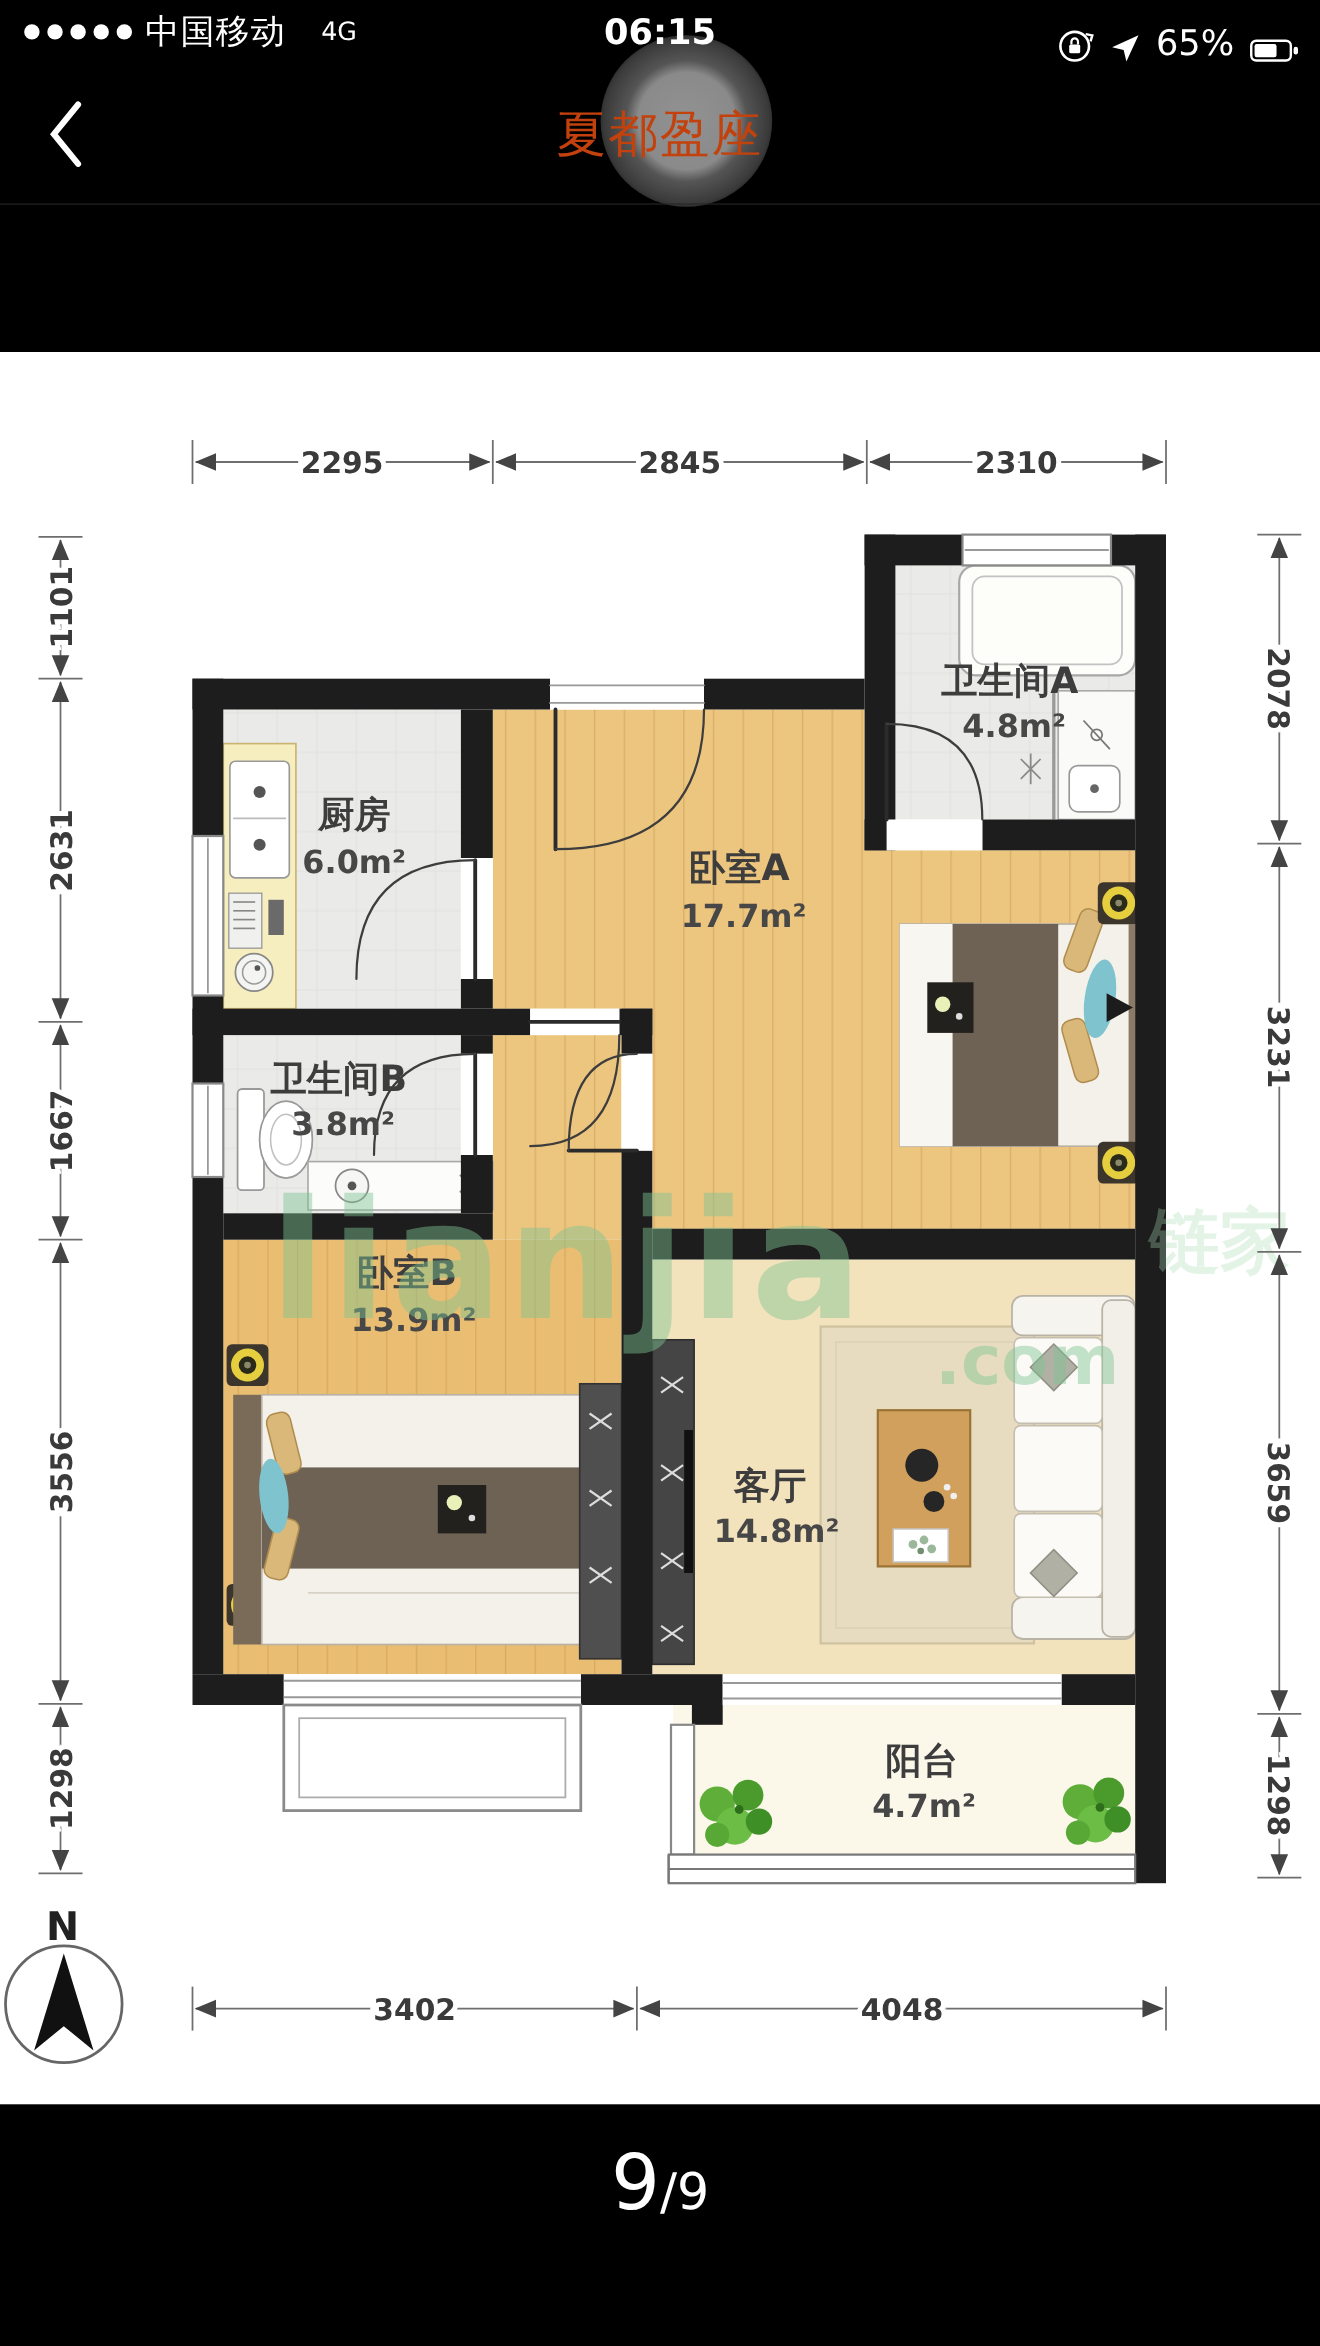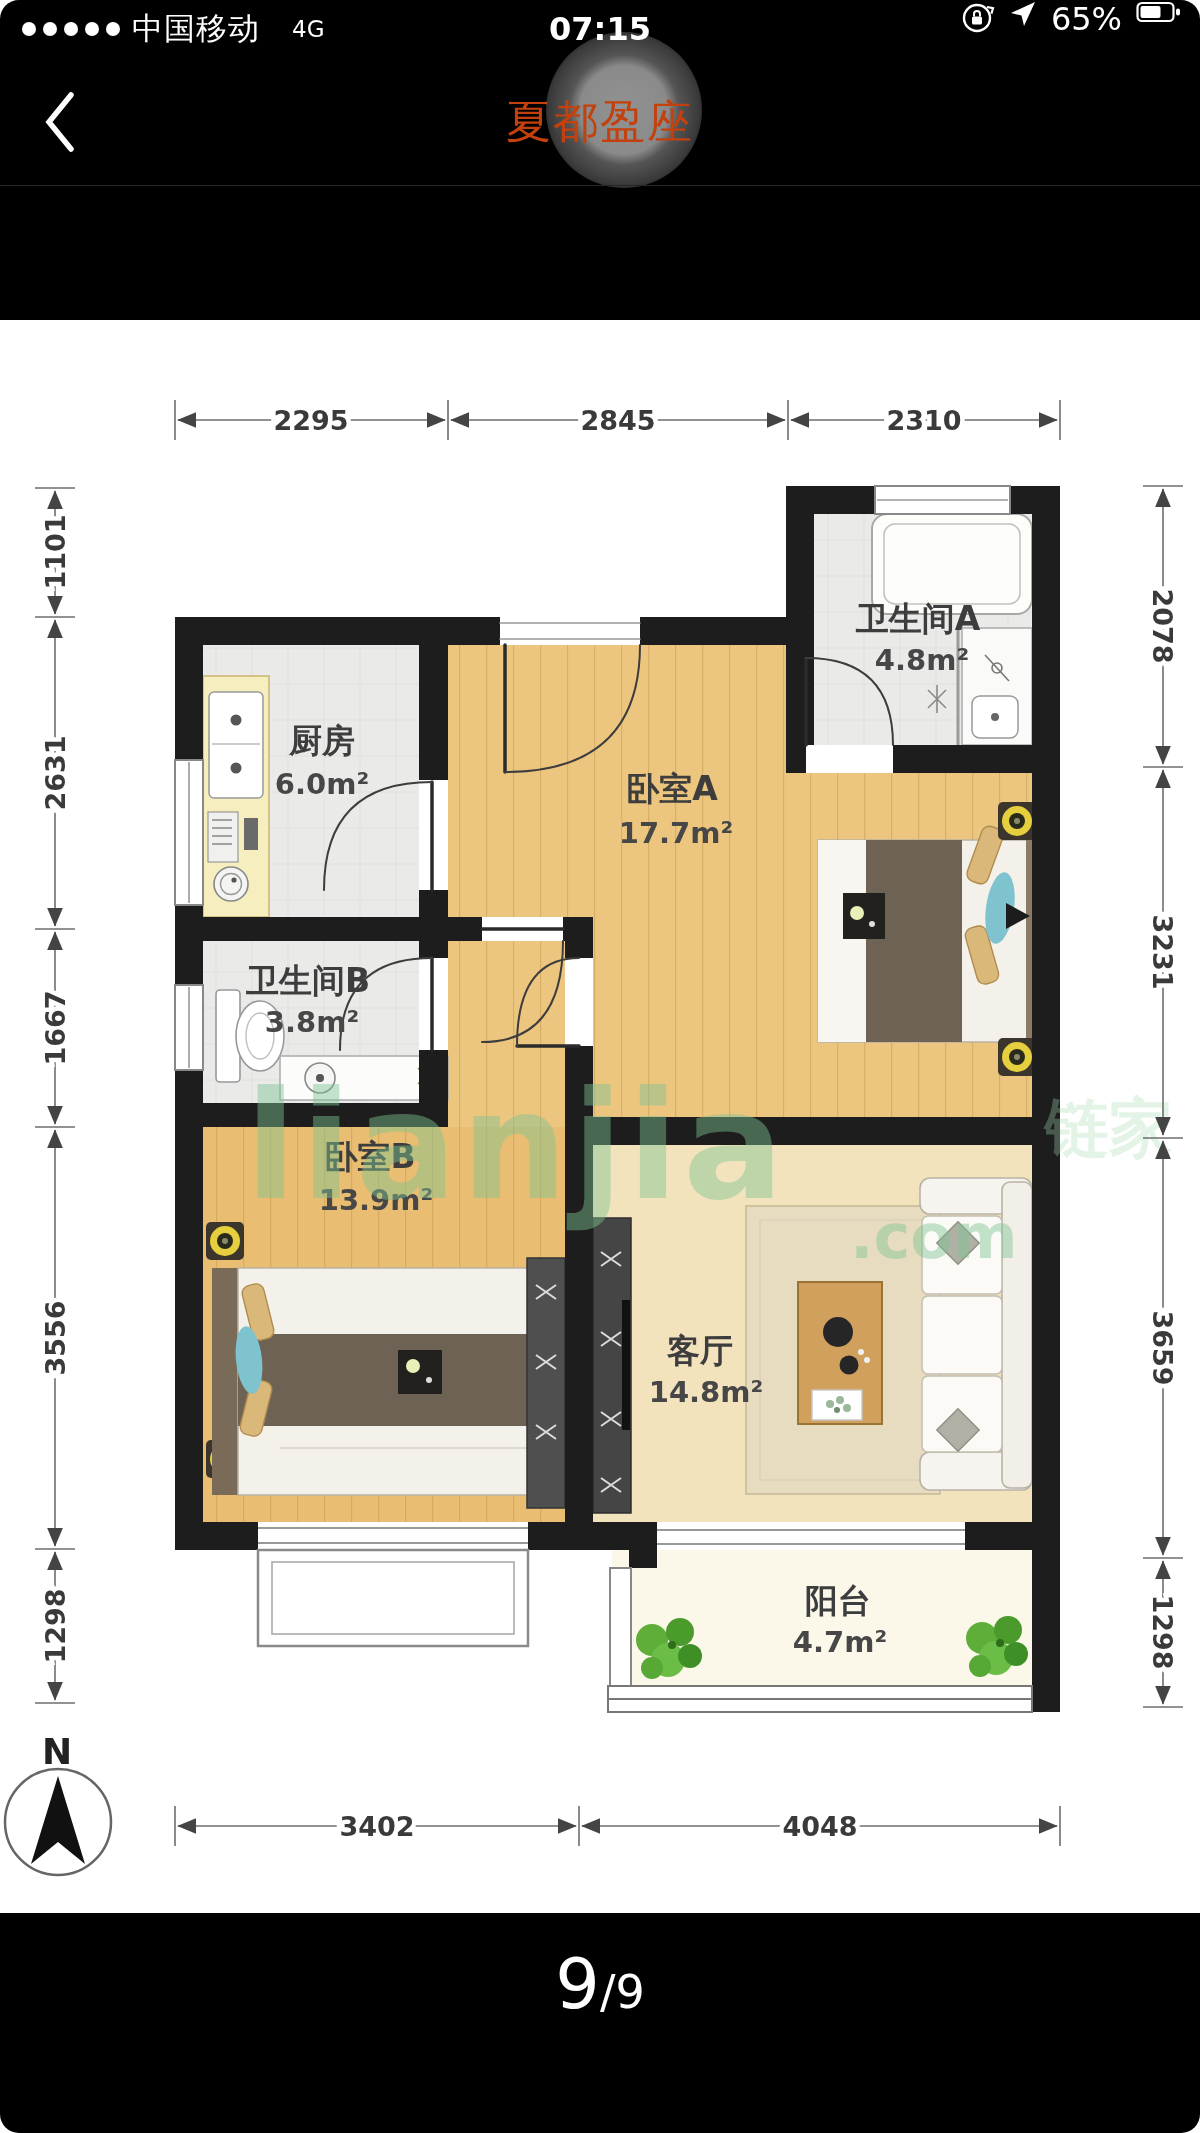--- a/index.html
+++ b/index.html
@@ -1,27 +1,27 @@
 <!DOCTYPE html>
 <html><head>
 <meta charset="utf-8">
 <style>
   html,body{margin:0;padding:0;background:#fff;}
   #stage{position:relative;width:1200px;height:2133px;overflow:hidden;
-         font-family:"DejaVu Sans",sans-serif;background:#fff;border-radius:19px;}
+         font-family:"DejaVu Sans",sans-serif;background:#fff;}
   
   #topbars{position:absolute;left:0;top:0;width:1200px;height:320px;background:#000;}
   #statusbar{position:absolute;left:0;top:0;width:1200px;height:58px;
              display:flex;align-items:center;color:#fff;z-index:6;}
   .sig-dots{display:flex;gap:7px;margin-left:22px;}
   .sig-dots i{width:14px;height:14px;border-radius:50%;background:#fff;display:block;}
   .carrier{font-size:31px;margin-left:12px;letter-spacing:1px;}
   .net{font-size:23px;margin-left:32px;}
   .sb-time{position:absolute;left:0;right:0;text-align:center;font-size:32px;font-weight:600;}
-  .sb-right{position:absolute;right:18px;top:0;height:58px;display:flex;align-items:flex-start;gap:14px;}
+  .sb-right{position:absolute;right:18px;top:0;height:58px;display:flex;align-items:flex-end;gap:14px;}
   .sb-batt-txt{font-size:32px;}
   
   #blob{position:absolute;left:546px;top:32px;width:156px;height:156px;border-radius:50%;z-index:4;
         background:radial-gradient(circle,#929292 0%,#8a8a8a 40%,#555 50%,#3a3a3a 68%,
                    rgba(22,22,22,.65) 80%,rgba(0,0,0,0) 87%);}
   #navbar{position:absolute;left:0;top:58px;width:1200px;height:127px;z-index:6;}
   #back-btn{position:absolute;left:40px;top:32px;width:40px;height:64px;cursor:pointer;}
   #nav-title{position:absolute;left:0;right:0;top:0;height:127px;display:flex;align-items:center;
              justify-content:center;color:#c2410c;font-size:45px;font-weight:500;letter-spacing:2px;}
   #nav-hairline{position:absolute;left:0;top:185px;width:1200px;height:1px;background:#262626;z-index:7;}
@@ -56,21 +56,21 @@
     <div id="statusbar">
       <div class="sig-dots">
         <i></i>
           <i></i>
           <i></i>
           <i></i>
           <i></i>
       </div>
       <span class="carrier">中国移动</span>
       <span class="net">4G</span>
-      <div class="sb-time">07:15</div>
+      <div class="sb-time">06:15</div>
       <div class="sb-right">
         <svg width="34" height="34" viewBox="0 0 34 34">
           <circle cx="16" cy="18" r="13" fill="none" stroke="#fff" stroke-width="2.4"></circle>
           <rect x="11" y="16.5" width="10" height="8" rx="1.5" fill="#fff"></rect>
           <path d="M13,16.5 v-2.6 a3,3 0 0 1 6,0 v2.6" fill="none" stroke="#fff" stroke-width="2"></path>
           <path d="M26,7 l6,1.2 -1.6,5.4" fill="none" stroke="#fff" stroke-width="2.2"></path>
         </svg>
         <svg width="28" height="28" viewBox="0 0 28 28">
           <path d="M26,2 L2,13 l10.5,2.5 L15,26 Z" fill="#fff"></path>
         </svg>

